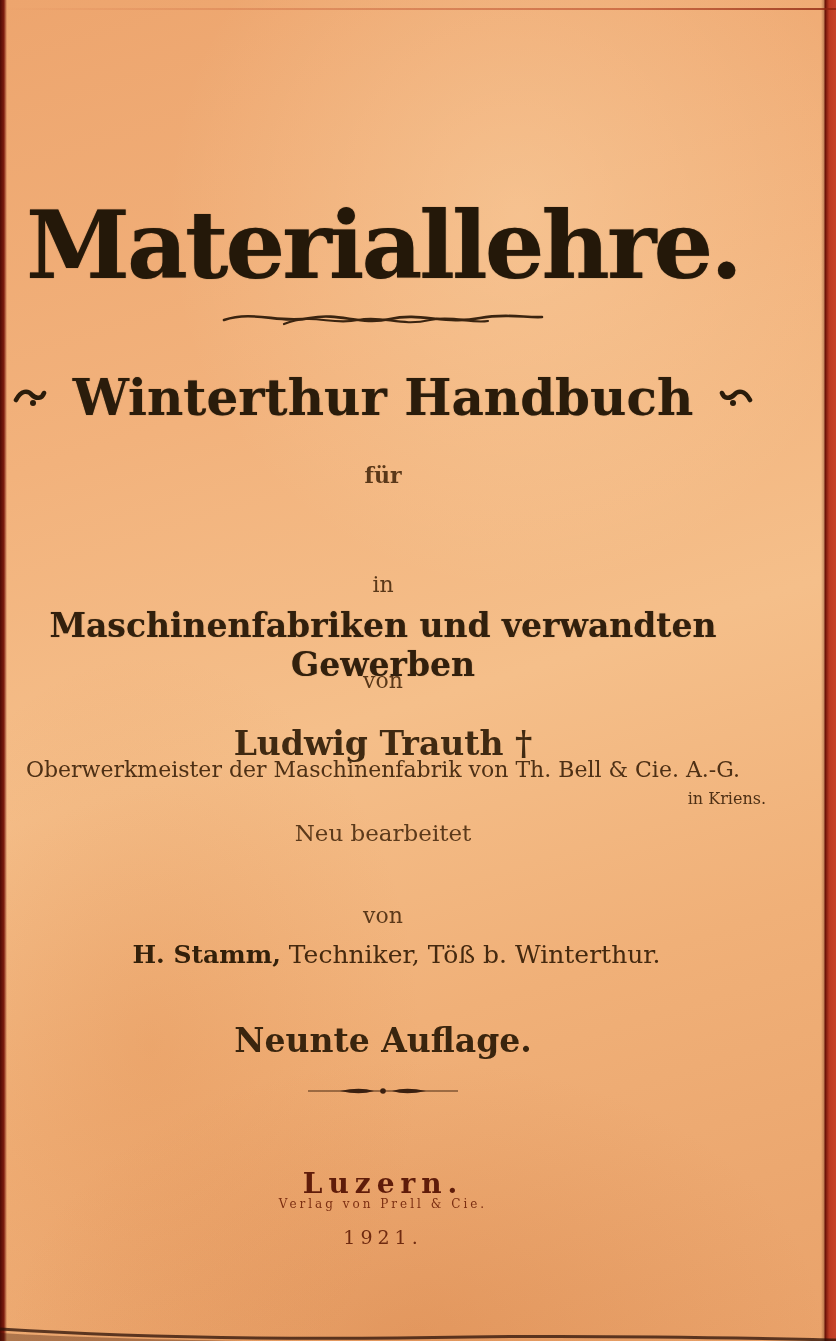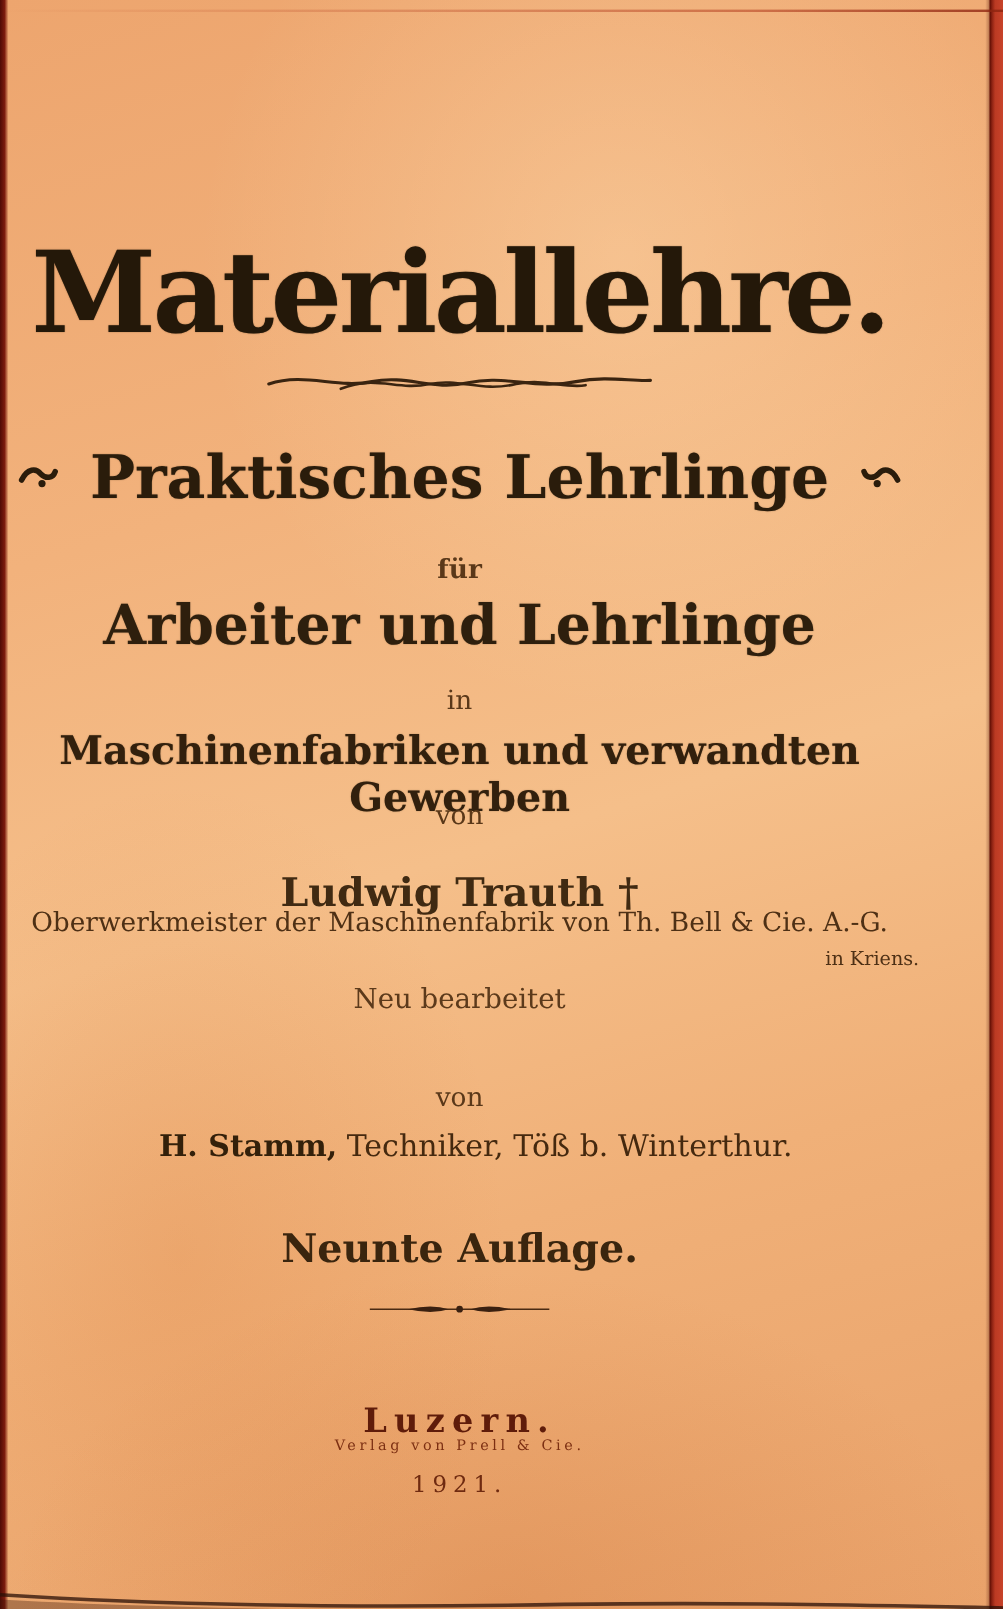--- a/index.html
+++ b/index.html
@@ -97,35 +97,32 @@
       <path d="M66,26 C96,14 112,28 140,22 C166,17 182,29 212,22 C236,17 252,26 270,23" fill="none" stroke="#3a2410" stroke-width="2.2" stroke-linecap="round"></path>
     </svg>
   </div>
 
   <div class="tb subtitle-row">
     <span class="row">
       <svg class="fleuron" viewBox="0 0 34 24">
         <path d="M3,14 C8,4 15,4 19,9 C23,13 29,13 31,7" fill="none" stroke="#2a1c0b" stroke-width="4.6" stroke-linecap="round"></path>
         <circle cx="20" cy="17" r="3" fill="#2a1c0b"></circle>
       </svg>
-      <span class="subtitle">Praktisches Lehrlinge</span>
+      <span class="subtitle">Winterthur Handbuch</span>
       <svg class="fleuron flip" viewBox="0 0 34 24">
         <path d="M3,14 C8,4 15,4 19,9 C23,13 29,13 31,7" fill="none" stroke="#2a1c0b" stroke-width="4.6" stroke-linecap="round"></path>
         <circle cx="20" cy="17" r="3" fill="#2a1c0b"></circle>
       </svg>
     </span>
   </div>
 
   <div class="tb small-label fuer">
     <span class="inner">für</span>
   </div>
 
-  <div class="tb audience">
-    <span class="inner">Arbeiter und Lehrlinge</span>
-  </div>
 
   <div class="tb small-label in-label">
     <span class="inner">in</span>
   </div>
 
   <div class="tb trades">
     <span class="inner">Maschinenfabriken und verwandten Gewerben</span>
   </div>
 
   <div class="tb small-label von-label">

